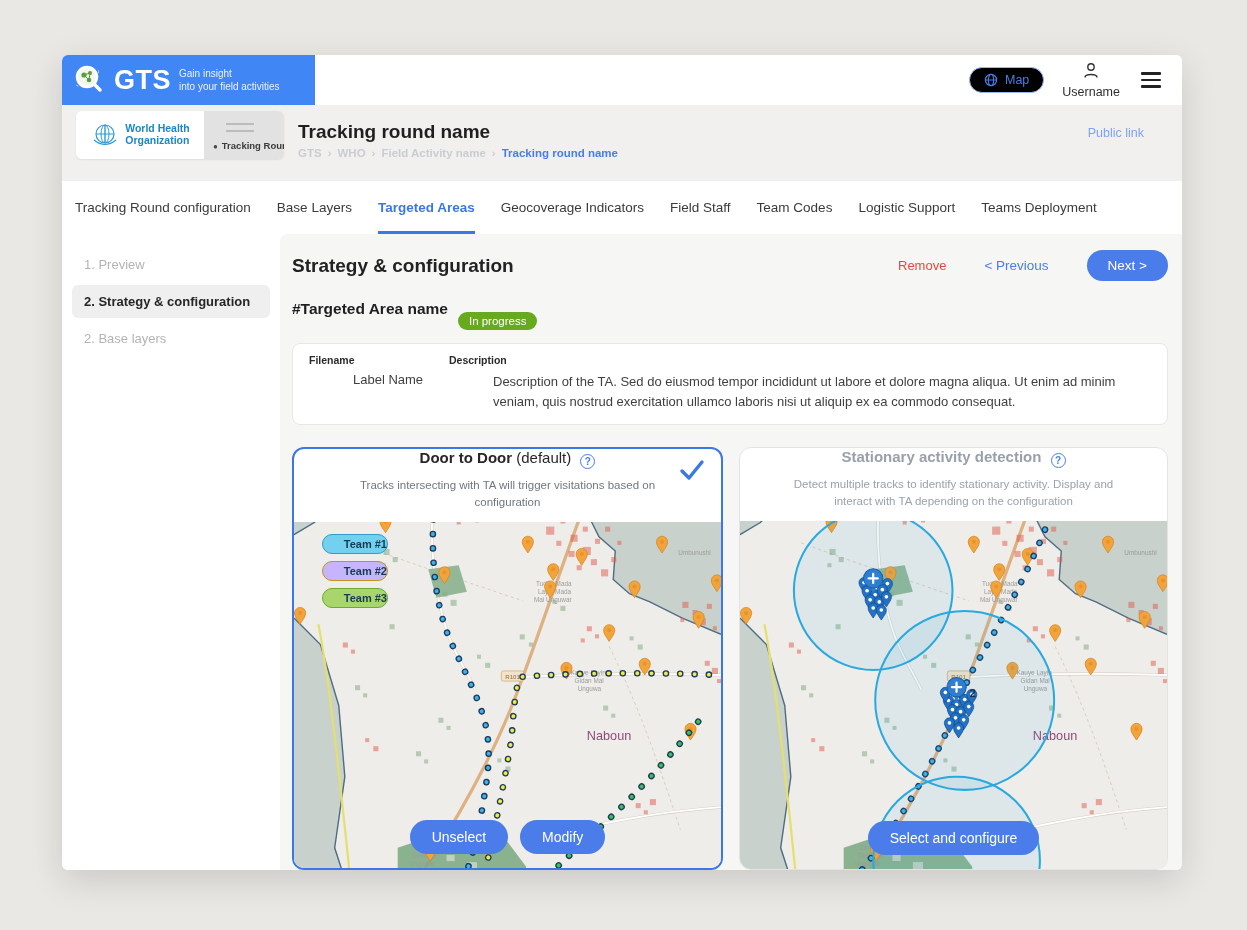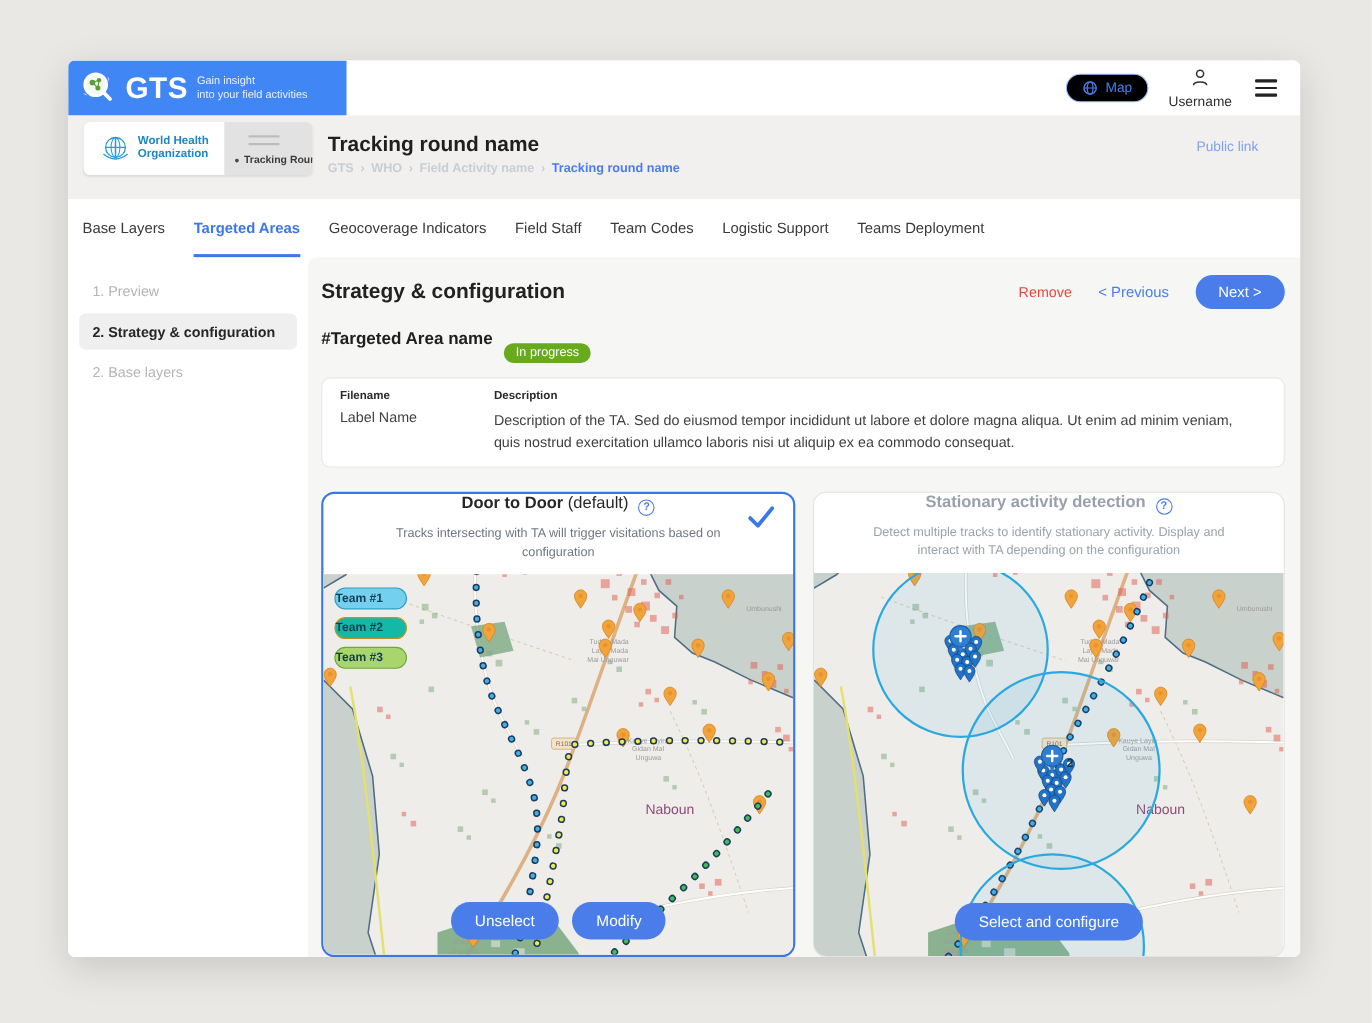--- a/index.html
+++ b/index.html
@@ -49,56 +49,56 @@
   
   .content { display:flex; height:652px; }
   .sidebar { width:218px; background:#fff; padding-top:14px; }
   .step { font-size:13px; color:#b4b4b4; padding:9px 12px; margin:0 10px 4px; border-radius:6px; cursor:pointer; }
   .step.active { background:#efefef; color:#262626; font-weight:700; }
 
   .main { flex:1; background:#f6f6f5; border-radius:8px 0 0 0; padding:16px 14px 16px 12px;
     display:flex; flex-direction:column; min-width:0; }
   .main-head { display:flex; align-items:center; }
   .main-title { font-size:19px; font-weight:700; color:#222; }
-  .actions { margin-left:auto; display:flex; align-items:center; gap:24px; }
+  .actions { margin-left:auto; display:flex; align-items:center; gap:38px; }
   .remove { color:#e8483f; font-size:13px; cursor:pointer; }
   .prev { color:#4a7de9; font-size:13.5px; cursor:pointer; }
   .next { background:#4a7de9; color:#fff; font-size:13.5px; border:none; border-radius:17px; padding:8px 21px; cursor:pointer; }
   .ta-row { display:flex; align-items:center; gap:10px; margin:7px 0 13px; }
   .ta-name { font-size:15.5px; font-weight:700; color:#1f1f1f; }
   .badge { background:#67aa1d; color:#fff; font-size:11.5px; padding:3px 11px; border-radius:11px;margin-top:24px; }
 
   .info-card { background:#fff; border:1px solid #e8e8e8; border-radius:8px; padding:10px 16px 13px;
     display:grid; grid-template-columns:140px 1fr; row-gap:6px; }
   .info-h { font-size:10.5px; font-weight:700; color:#2a2a2a; }
-  .info-v { font-size:13px; color:#3f3f3f; }
+  .info-v { font-size:13px; color:#3f3f3f;margin-left:44px; }
   .info-desc { line-height:1.5; padding-right:6px; }
 
   .cards { margin-top:22px; display:flex; gap:16px; flex:1; min-height:0; }
   .card { flex:1; background:#fff; border-radius:12px; display:flex; flex-direction:column; overflow:hidden; position:relative; }
   .card.selected { border:2px solid #3b78e7; }
   .card.idle { border:1px solid #e3e3e3; }
   .chead { padding:0 14px 0; text-align:center; position:relative; }
   .ctitle { font-size:15px; font-weight:700; color:#272727; }
   .ctitle .suffix { font-weight:400; }
   .card.idle .ctitle { color:#99a0ab; }
   .help { display:inline-flex; width:15px; height:15px; border:1.5px solid #4a7de9; border-radius:50%;
     color:#4a7de9; font-size:10px; font-weight:700; align-items:center; justify-content:center;
     margin-left:5px; vertical-align:-2px; cursor:pointer; }
   .check { position:absolute; right:16px; top:10px; }
   .csub { margin:8px auto 12px; font-size:11.5px; line-height:1.45; text-align:center; max-width:330px; color:#6f7782; }
   .card.idle .csub { color:#9aa2ad; }
   .cmap { flex:1; position:relative; min-height:0; }
   .cmap svg { position:absolute; inset:0; width:100%; height:100%; display:block; }
 
   .chips { position:absolute; top:12px; left:10px; display:flex; flex-direction:column; gap:7px; z-index:5; }
-  .chip { font-size:11px; font-weight:700; color:#123c52; width:66px; text-align:left;
-    padding:3px 0; border-radius:12px; border:1.5px solid; cursor:pointer; }
+  .chip { font-size:11px; font-weight:700; color:#123c52; width:66px; text-align:right;
+    padding:3px 0; border-radius:12px; border:1.5px solid; cursor:pointer;margin-left:18px; }
   .chip.t1 { background:#74d0ef; border-color:#2f9cc6; }
-  .chip.t2 { background:#14b8a6; border-color:#c3931b; }
+  .chip.t2 { background:#c4b5fd; border-color:#c3931b; }
   .chip.t3 { background:#a8d66d; border-color:#6fa832; }
 
   .cbtns { position:absolute; bottom:14px; left:0; right:0; display:flex; justify-content:center; gap:12px; z-index:5; }
   .map-btn { background:#4a7de9; color:#fff; font-size:14px; border:none; border-radius:19px; padding:9px 22px; cursor:pointer; }
 
   
   .dotO { fill:none; stroke:#1c3c5e; stroke-width:6.5; stroke-dasharray:0.1 14; stroke-linecap:round; }
   .dotI { fill:none; stroke-width:3.8; stroke-dasharray:0.1 14; stroke-linecap:round; }
   .dotI.blue { stroke:#3fb0e8; } .dotI.yellow { stroke:#f2ea45; } .dotI.green { stroke:#3ebf53; }
   .sac { stroke:#2aa9df; stroke-width:2; fill:rgba(42,169,223,0.09); }
@@ -181,20 +181,21 @@
         <span class="sep">›</span>
         <span class="crumb">Field Activity name</span>
         <span class="sep">›</span>
         <span class="crumb current">Tracking round name</span>
       </div>
     </div>
     <span class="public-link">Public link</span>
   </div>
 
   <div class="tabbar">
+    <div class="tab">Tracking Round configuration</div>
     <div class="tab">Base Layers</div>
     <div class="tab active">Targeted Areas</div>
     <div class="tab">Geocoverage Indicators</div>
     <div class="tab">Field Staff</div>
     <div class="tab">Team Codes</div>
     <div class="tab">Logistic Support</div>
     <div class="tab">Teams Deployment</div>
   </div>
 
   <div class="content">

